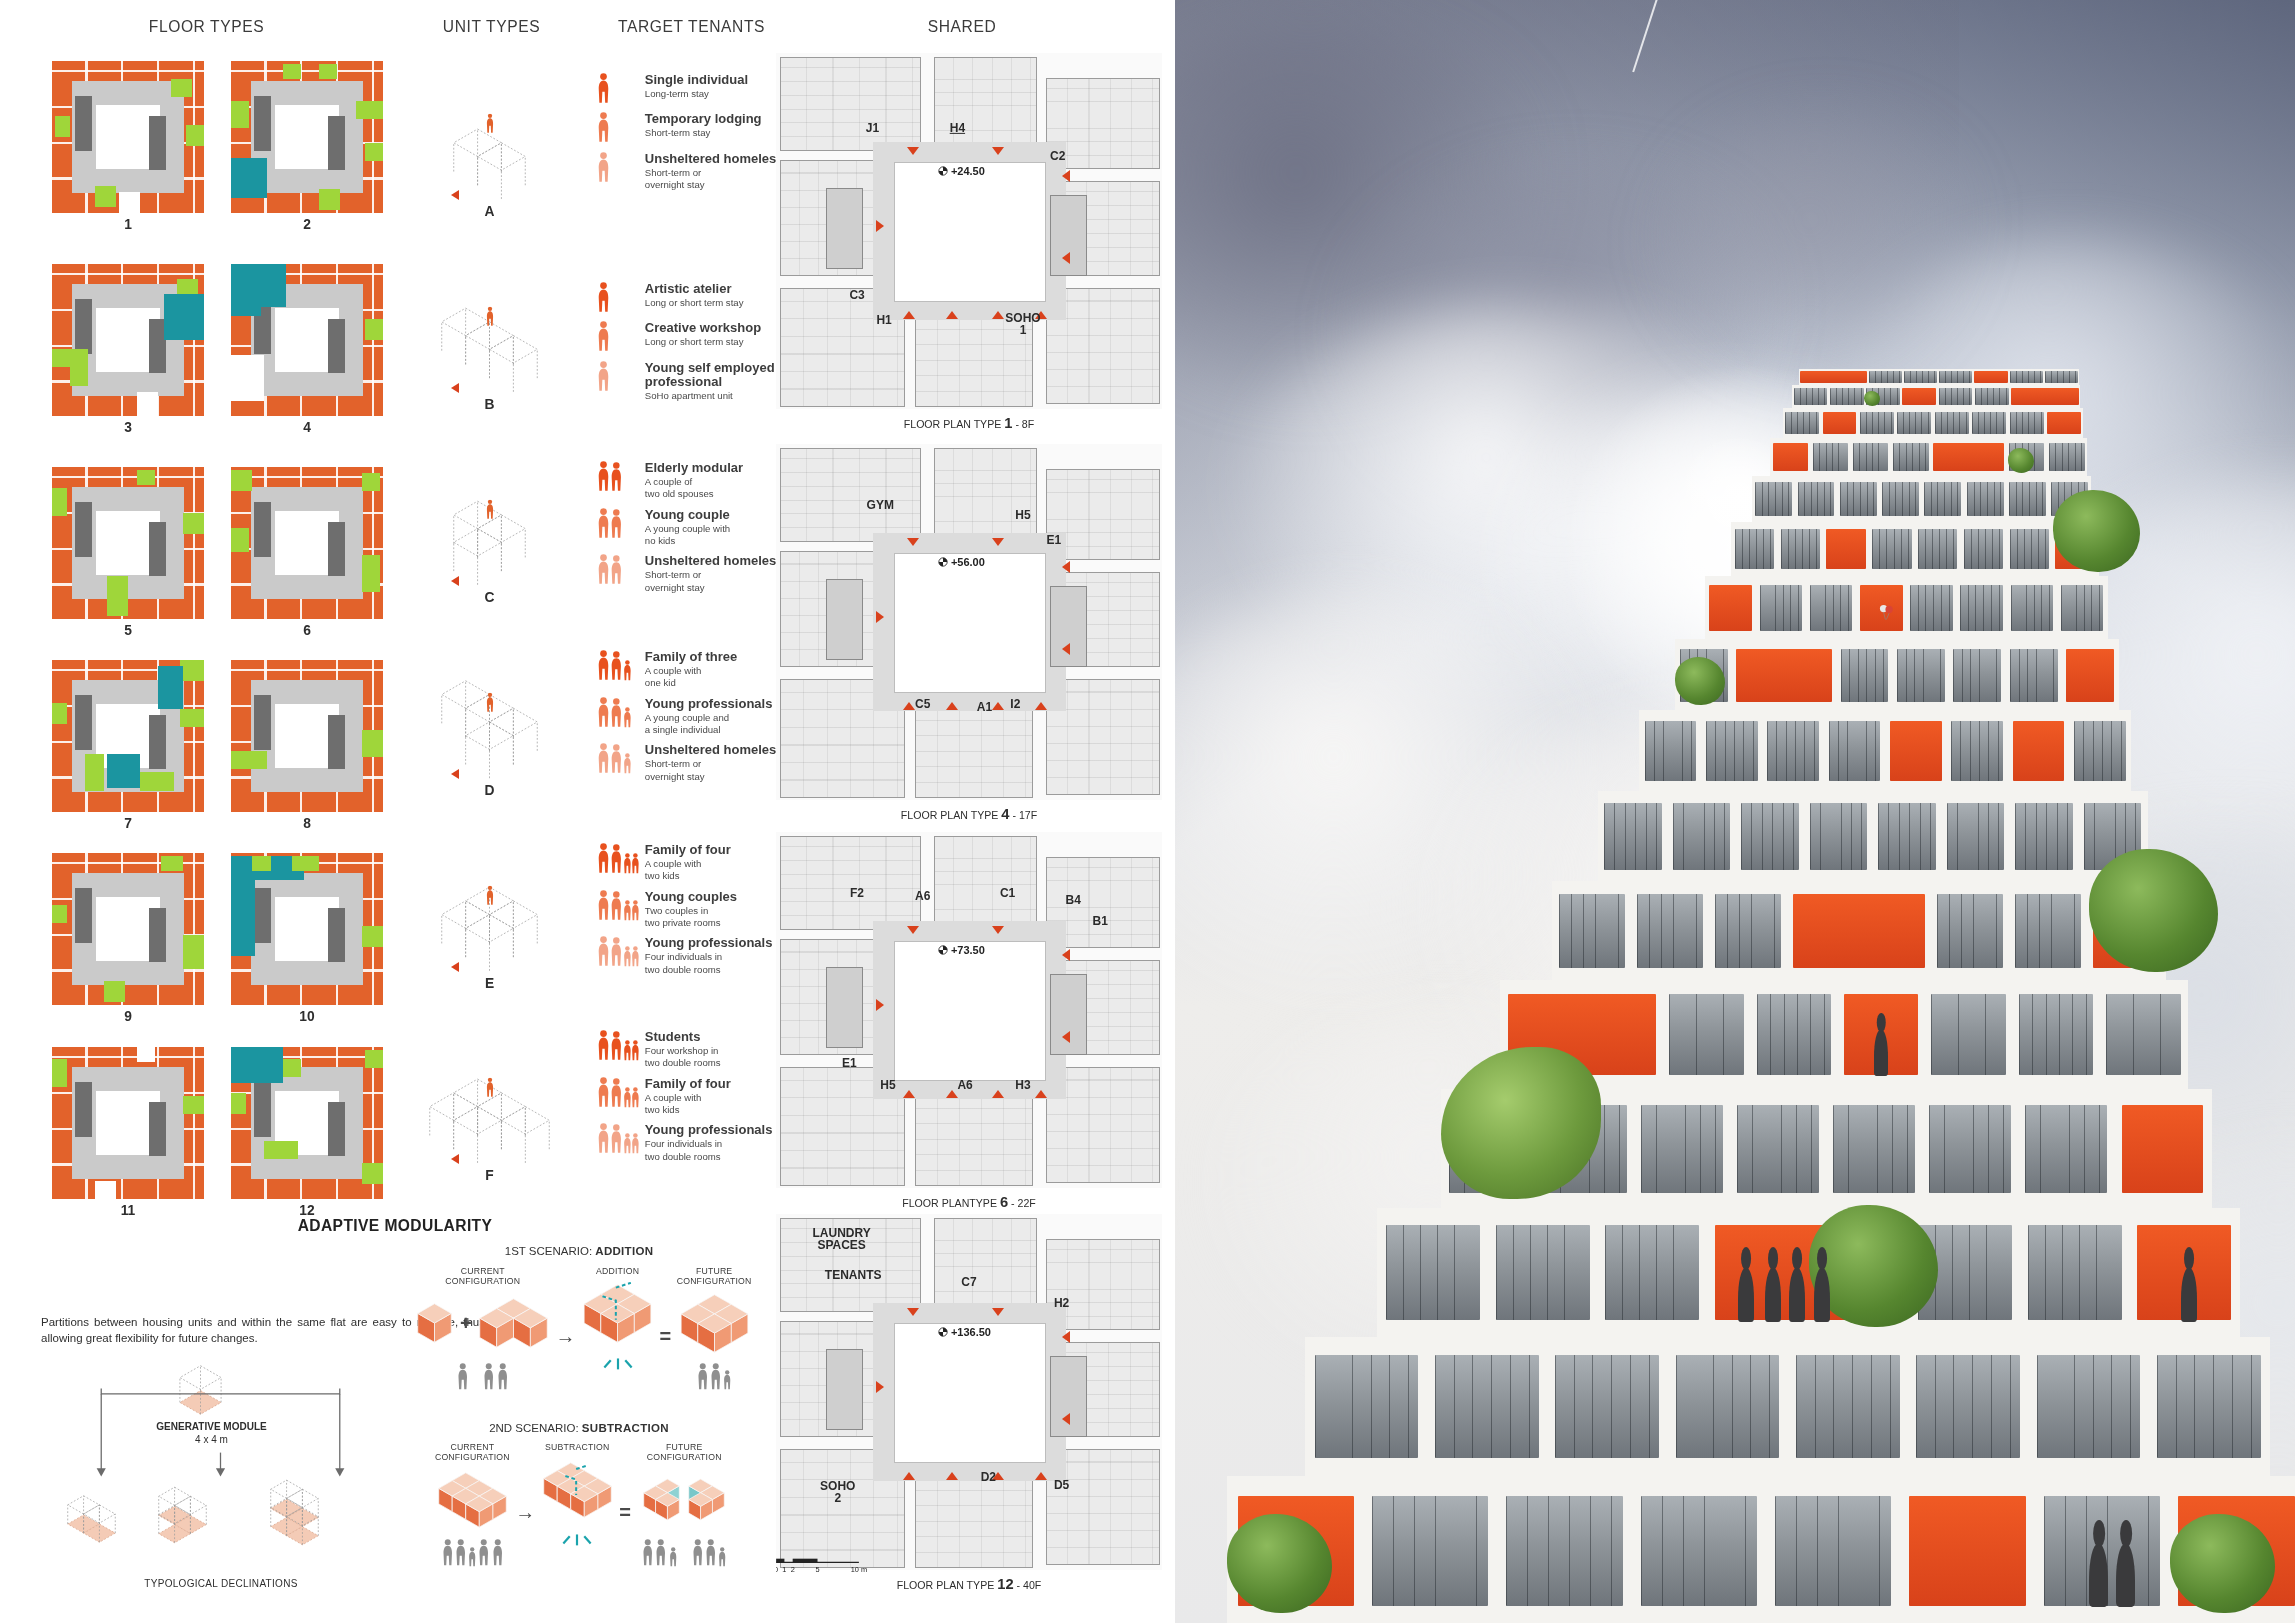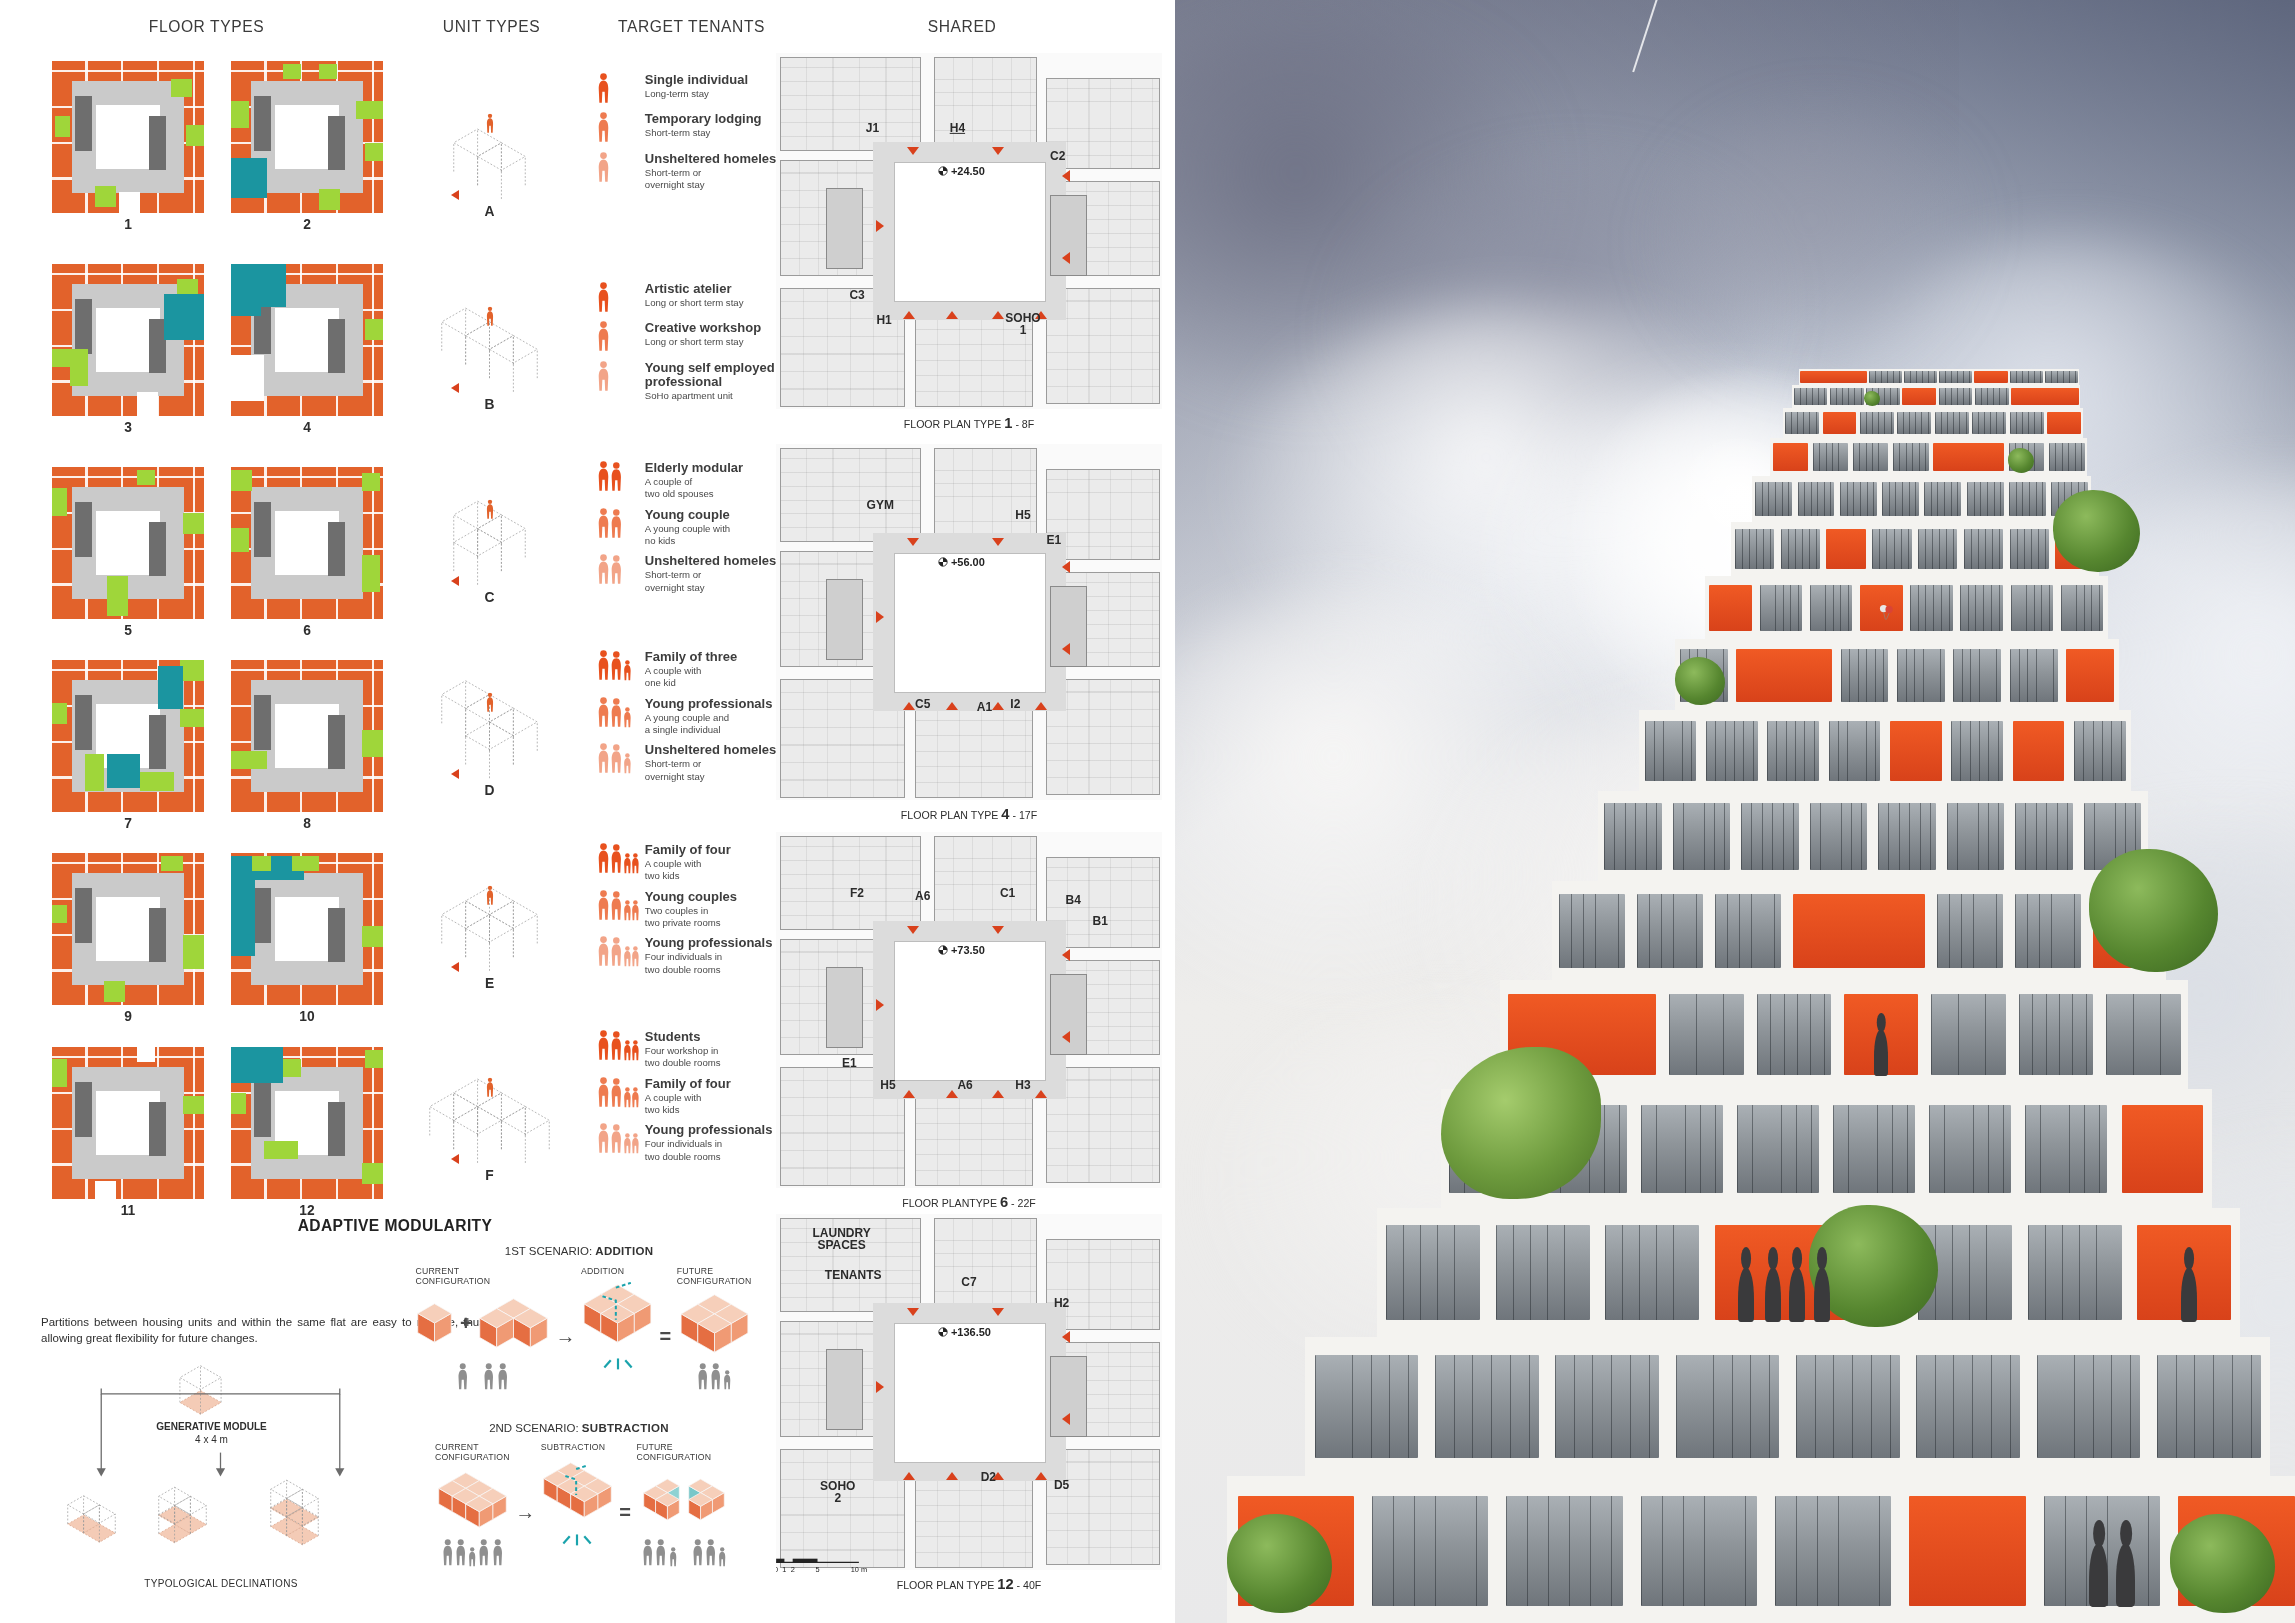--- a/index.html
+++ b/index.html
@@ -43,21 +43,21 @@
   .pcap{width:386px;text-align:center;margin-top:5.5px;font-size:10.6px;color:#2e2e2e;}
   .pcap b{font-size:14.7px;}
   
   .am-head{position:absolute;left:138px;top:1217px;width:514px;text-align:center;
            font-size:15.6px;font-weight:bold;letter-spacing:0.4px;color:#222;}
   .am-par{position:absolute;left:41px;width:444px;margin:0;font-size:11.5px;line-height:1.38;
           text-align:justify;color:#2f2f2f;}
   .sc-title{position:absolute;width:386px;text-align:center;font-size:11.5px;color:#333;}
   .sc-title b{letter-spacing:0.3px;}
   .sc-row{position:absolute;display:flex;align-items:flex-start;justify-content:center;}
-  .sc-col{}
+  .sc-col{text-align:center;}
   .sc-label{font-size:8.7px;line-height:1.15;color:#3a3a3a;letter-spacing:0.2px;margin-bottom:1.8px;}
   .op{font-size:20px;font-weight:bold;color:#4a4a4a;align-self:center;padding:0 1.8px;margin-top:16.5px;}
   .ppl{display:flex;justify-content:center;align-items:flex-end;gap:3.7px;margin-top:3.7px;}
   .mod-label{position:absolute;text-align:center;font-size:10px;color:#2e2e2e;line-height:1.2;}
   
   #scaleBar{position:absolute;left:776px;top:1555px;}
   
   .panel-right{position:absolute;left:1175px;top:0;width:1120px;height:1624px;overflow:hidden;
      background:linear-gradient(180deg,#99a1b4 0%,#c3cad7 20%,#dfe2e8 42%,#eeedeb 62%,#e9e9ea 100%);}
   .skyband{position:absolute;left:0;top:0;width:100%;height:60%;

